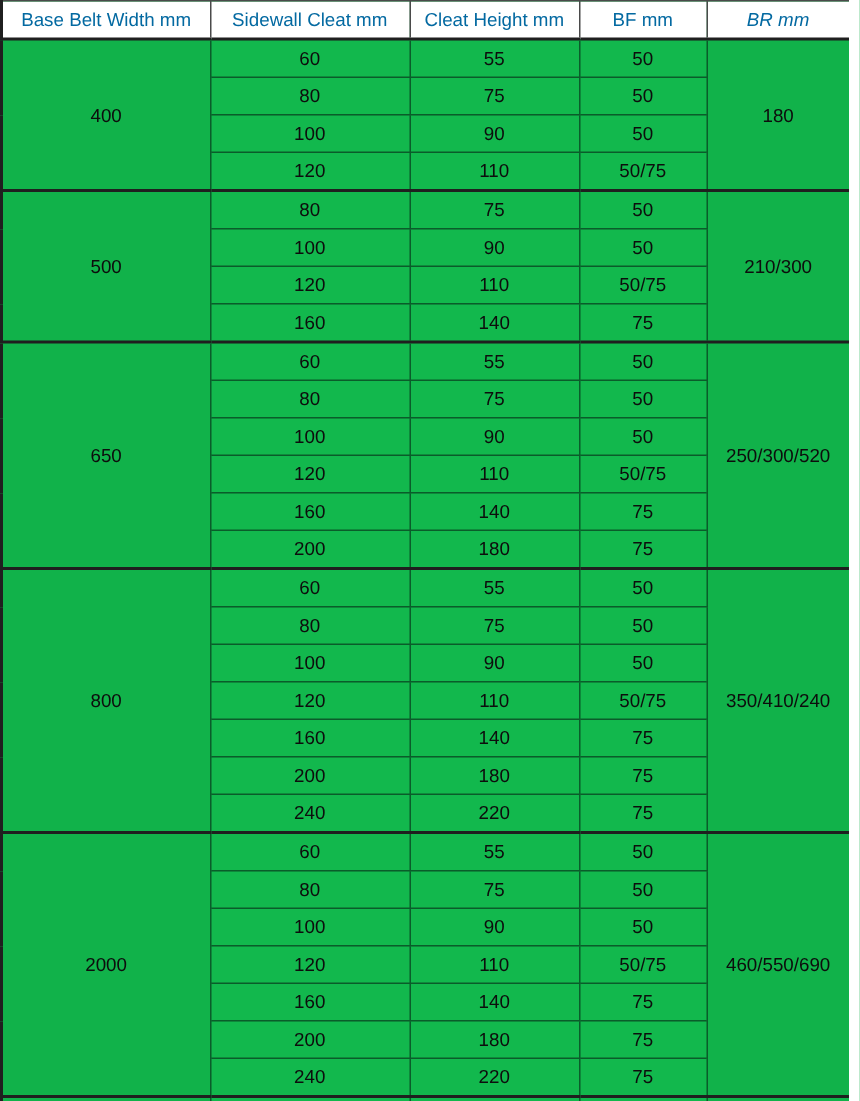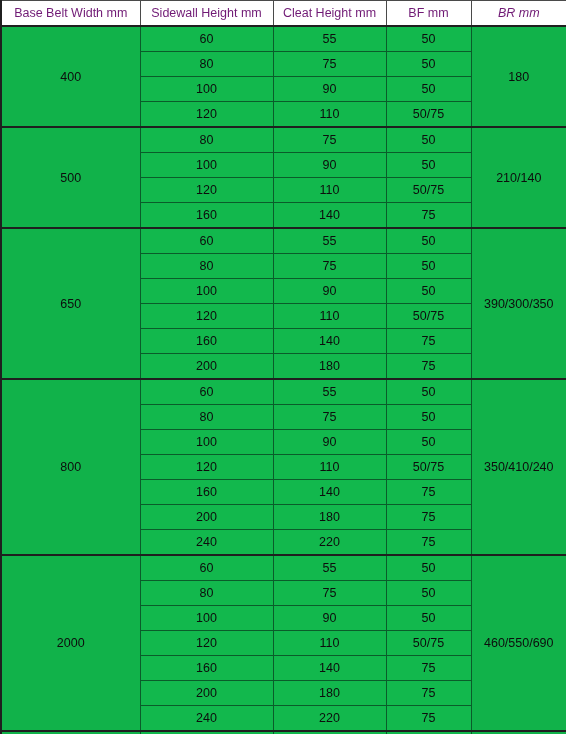--- a/index.html
+++ b/index.html
@@ -23,21 +23,21 @@
   }
   table.grid col.c0{width:139px;}
   table.grid col.c1{width:133px;}
   table.grid col.c2{width:113px;}
   table.grid col.c3{width:85px;}
   table.grid col.c4{width:96px;}
 
   
   thead th{
     background:#ffffff;
-    color:#701a75;
+    color:#0369a1;
     font-size:12.5px;
     font-weight:400;
     height:24px;
     line-height:24px;
     padding:0;
     text-align:center;
     border:1px solid #4a4a4a;
     border-bottom:2px solid #1f1f1f;
     white-space:nowrap;
   }
@@ -88,21 +88,21 @@
     <colgroup>
       <col class="c0">
         <col class="c1">
         <col class="c2">
         <col class="c3">
         <col class="c4">
     </colgroup>
     <thead>
       <tr>
         <th class="first">Base Belt Width mm</th>
-        <th>Sidewall Height mm</th>
+        <th>Sidewall Cleat mm</th>
         <th>Cleat Height mm</th>
         <th>BF mm</th>
         <th class="last">BR mm</th>
       </tr>
     </thead>
     <tbody id="tbody">
         <tr class="group-start">
           <td class="grouped edge-l" rowspan="4">400</td>
           <td class="inner">60</td>
           <td class="inner">55</td>
@@ -122,21 +122,21 @@
         <tr>
           <td class="inner">120</td>
           <td class="inner">110</td>
           <td class="inner">50/75</td>
         </tr>
         <tr class="group-start">
           <td class="grouped edge-l" rowspan="4">500</td>
           <td class="inner">80</td>
           <td class="inner">75</td>
           <td class="inner">50</td>
-          <td class="grouped edge-r" rowspan="4">210/140</td>
+          <td class="grouped edge-r" rowspan="4">210/300</td>
         </tr>
         <tr>
           <td class="inner">100</td>
           <td class="inner">90</td>
           <td class="inner">50</td>
         </tr>
         <tr>
           <td class="inner">120</td>
           <td class="inner">110</td>
           <td class="inner">50/75</td>
@@ -144,21 +144,21 @@
         <tr>
           <td class="inner">160</td>
           <td class="inner">140</td>
           <td class="inner">75</td>
         </tr>
         <tr class="group-start">
           <td class="grouped edge-l" rowspan="6">650</td>
           <td class="inner">60</td>
           <td class="inner">55</td>
           <td class="inner">50</td>
-          <td class="grouped edge-r" rowspan="6">390/300/350</td>
+          <td class="grouped edge-r" rowspan="6">250/300/520</td>
         </tr>
         <tr>
           <td class="inner">80</td>
           <td class="inner">75</td>
           <td class="inner">50</td>
         </tr>
         <tr>
           <td class="inner">100</td>
           <td class="inner">90</td>
           <td class="inner">50</td>

